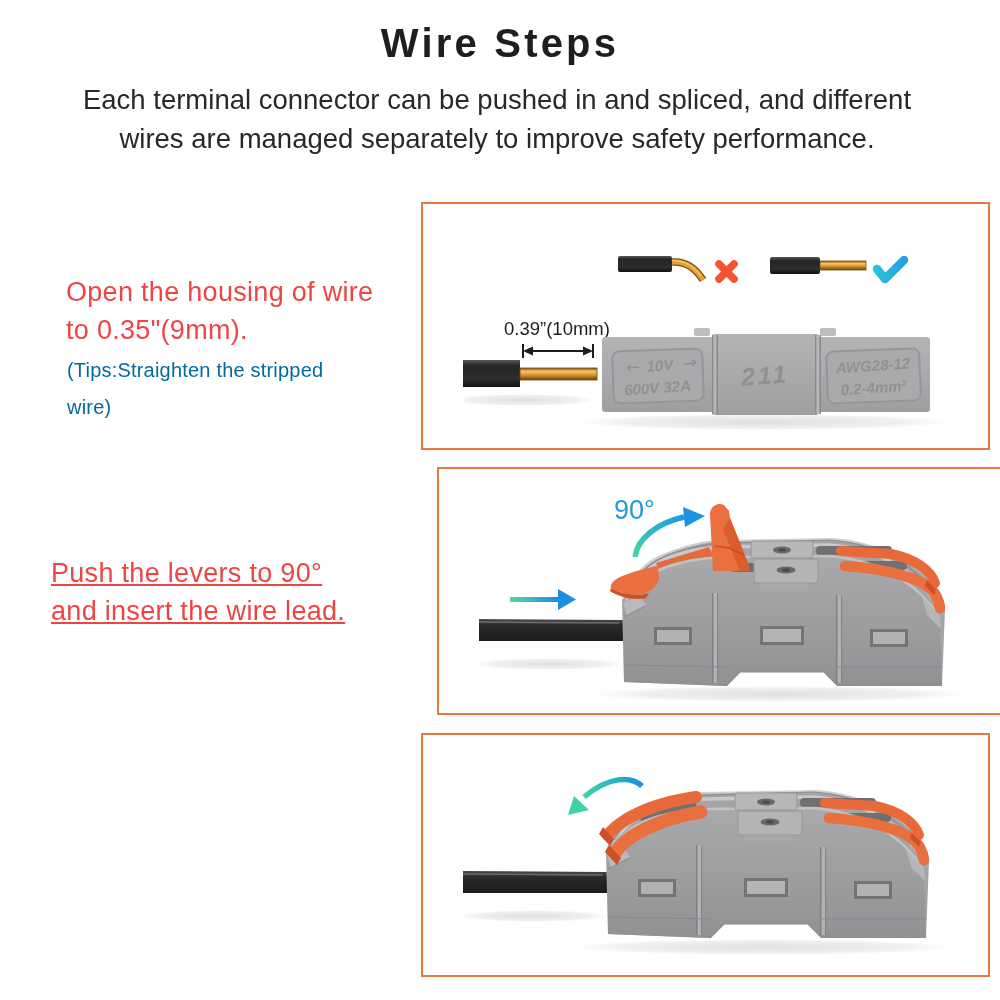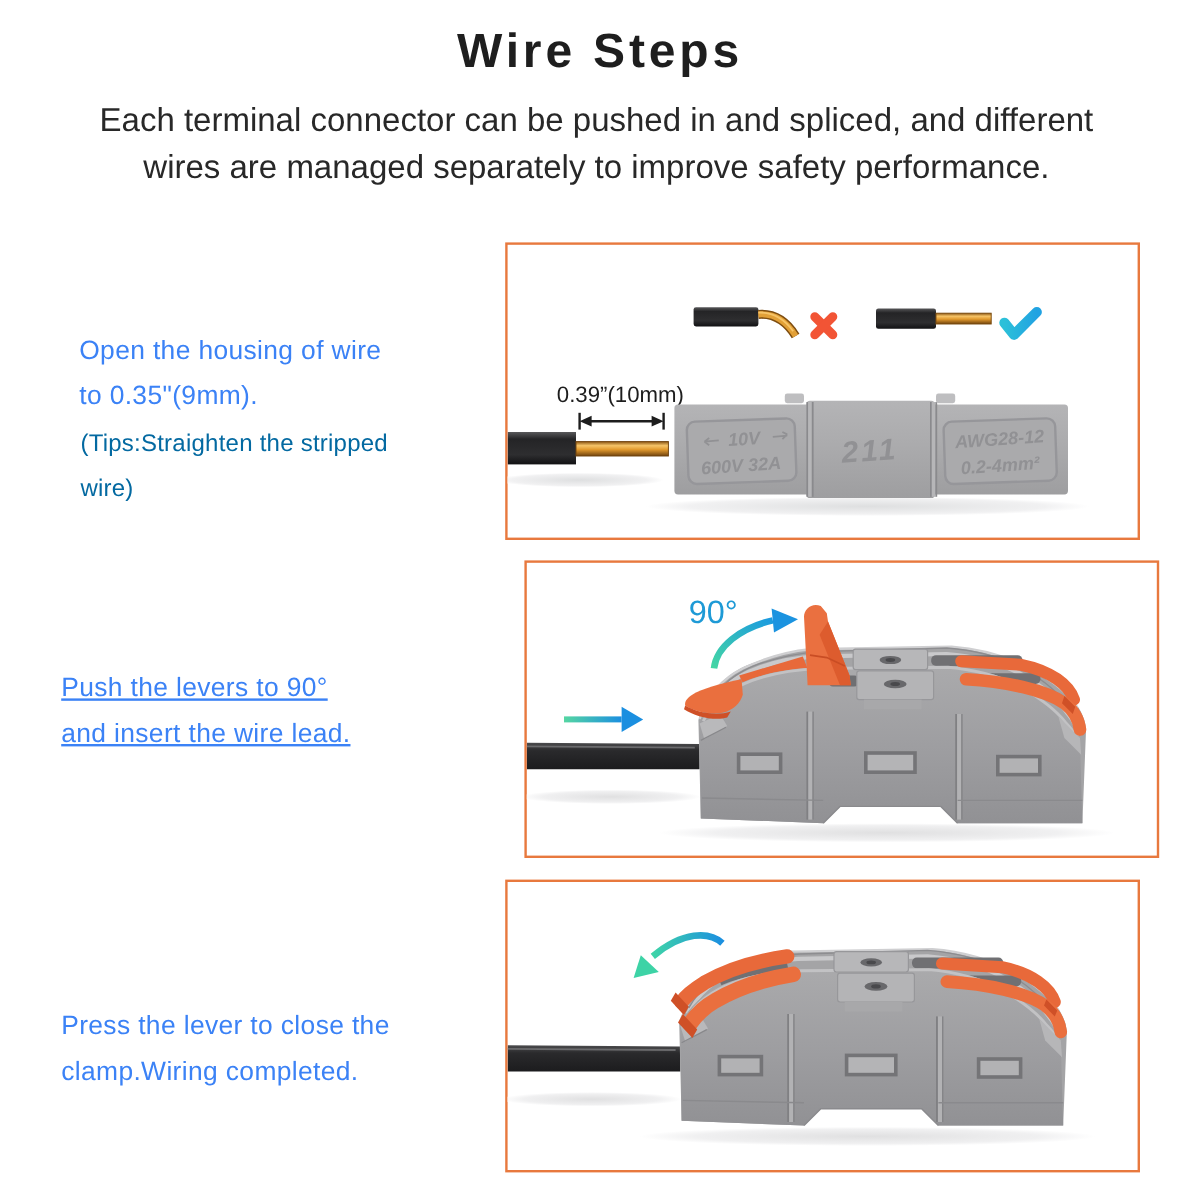--- a/index.html
+++ b/index.html
@@ -1,32 +1,31 @@
 <!DOCTYPE html>
 <html><head>
 <meta charset="utf-8">
 <style>
 html,body{margin:0;padding:0;background:#ffffff;}
 body{width:1000px;height:1000px;font-family:"Liberation Sans",sans-serif;}
 .page{position:relative;width:1000px;height:1000px;overflow:hidden;background:#fff;}
 .abs{position:absolute;}
-.panel{position:absolute;left:421px;width:525px;border:2px solid #e8793e;background:#fff;}
-.steptext{position:absolute;color:#3b82f6;font-size:22px;line-height:38px;letter-spacing:0.3px;}
+.panel{position:absolute;left:421px;width:525px;border:2px solid #e8793e;background:#fff;padding-left:40px;}
+.steptext{position:absolute;color:#ef4444;font-size:27px;line-height:38px;letter-spacing:0.3px;}
 .tips{color:#0369a1;font-size:20px;line-height:37px;letter-spacing:0.2px;}
 </style>
 </head>
 <body>
 <div class="page">
   <div class="abs" style="left:0;top:21px;width:1000px;text-align:center;font-weight:bold;font-size:40px;letter-spacing:3.2px;color:#1e1e1e;">Wire Steps</div>
   <div class="abs" style="left:-3px;top:80px;width:1000px;text-align:center;font-size:27.5px;line-height:39px;color:#282828;">Each terminal connector can be pushed in and spliced, and different<br>wires are managed separately to improve safety performance.</div>
 
   <div class="steptext" style="left:66px;top:273px;">Open the housing of wire<br>to 0.35"(9mm).</div>
   <div class="steptext tips" style="left:67px;top:352px;">(Tips:Straighten the stripped<br>wire)</div>
   <div class="steptext" style="left:51px;top:554px;text-decoration:underline;">Push the levers to 90°<br>and insert the wire lead.</div>
-  <div class="steptext" style="left:51px;top:836px;">Press the lever to close the<br>clamp.Wiring completed.</div>
 
   <div class="panel" style="top:202px;height:244px;">
     <svg width="525" height="244" viewBox="0 0 525 244">
       <defs>
         <linearGradient id="sheath" x1="0" y1="0" x2="0" y2="1">
           <stop offset="0" stop-color="#58585a"></stop>
           <stop offset="0.22" stop-color="#242426"></stop>
           <stop offset="0.7" stop-color="#2e2e30"></stop>
           <stop offset="1" stop-color="#111113"></stop>
         </linearGradient>

